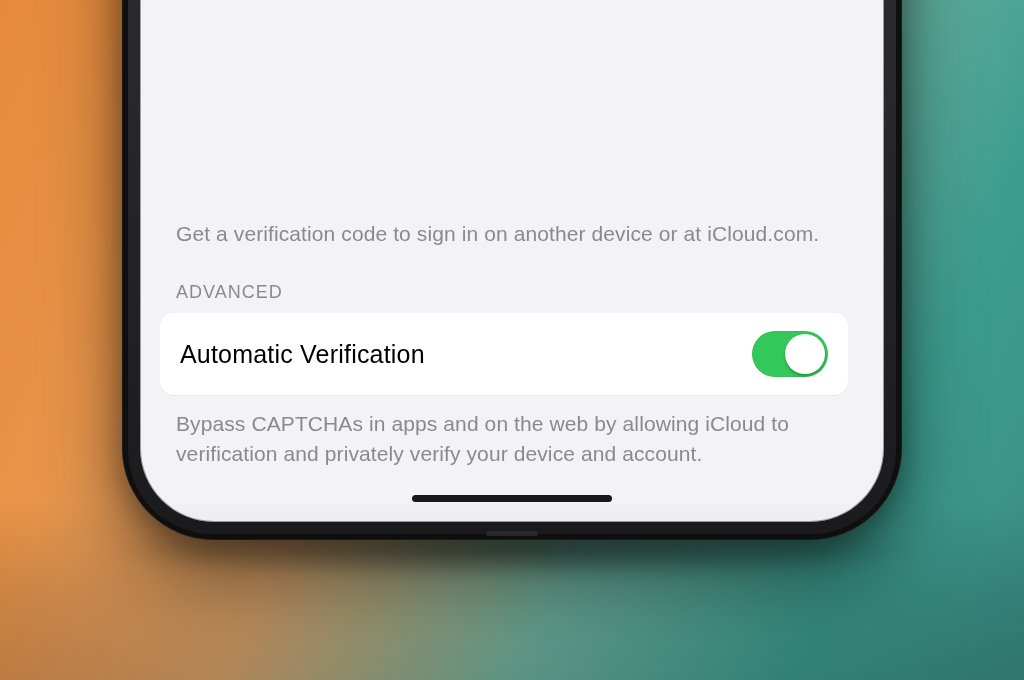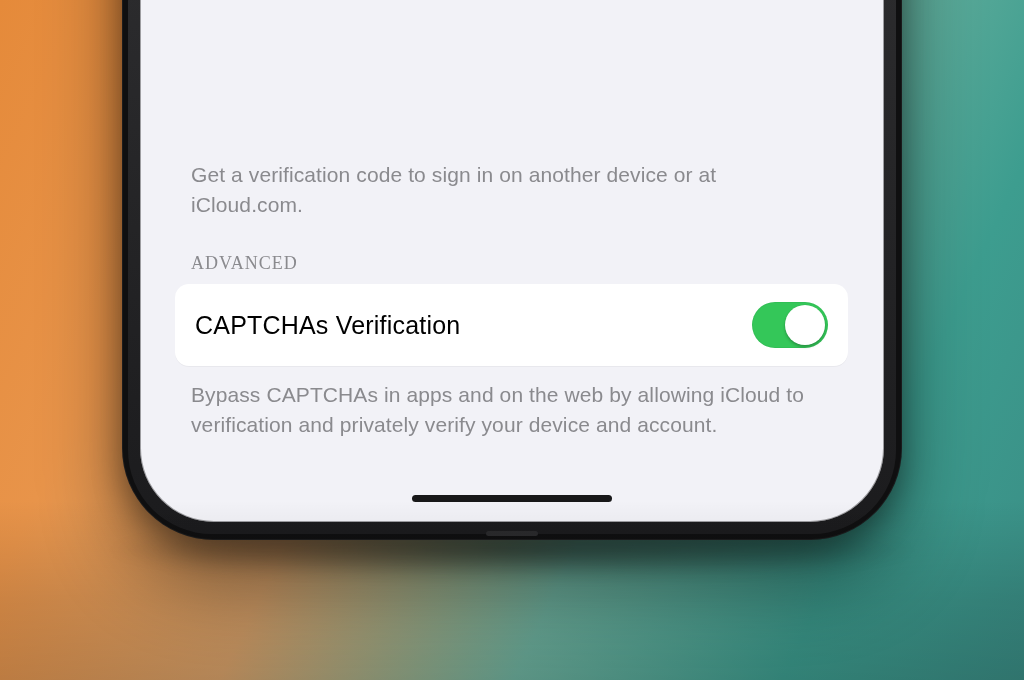--- a/index.html
+++ b/index.html
@@ -63,40 +63,38 @@
     height: 100%;
     border-radius: 74px;
     background: #f2f2f7; 
     overflow: hidden;
     box-shadow: inset 0 0 0 1px rgba(0,0,0,0.35);
   }
   
   .content {
     position: absolute;
     left: 0; right: 0;
-    bottom: 68px;   
+    bottom: 39px;   
     padding: 0 16px 14px 0;
-    margin-left: 15px;
   }
   
   .footer-text, .section-footer {
     color: #8a8a8e;
     font-size: 21px;
     line-height: 1.42;
     padding: 8px 36px 0 36px;
     letter-spacing: 0.1px;
   }
   .section-footer { padding-top: 14px; }
   
   .section-header {
     color: #8a8a8e;
     font-size: 18px;
     letter-spacing: 1px;
     padding: 34px 36px 10px 36px;
-    font-family: Liberation Serif, serif;
   }
   
   .cell {
     margin: 0 20px;
     background: #ffffff;
     border-radius: 14px;
     box-shadow: 0 1px 0 rgba(0,0,0,0.04);
   }
   .row {
     display: flex;
@@ -164,21 +162,21 @@
     <div class="screen">
 
       <div class="content">
 
         <div class="footer-text">Get a verification code to sign in on another device or at iCloud.com.</div>
 
         <div class="section-header">ADVANCED</div>
 
         <div class="cell">
           <div class="row">
-            <div class="row-label">CAPTCHAs Verification</div>
+            <div class="row-label">Automatic Verification</div>
             <div class="switch" role="switch" aria-checked="true">
               <div class="knob"></div>
             </div>
           </div>
         </div>
 
         <div class="section-footer">Bypass CAPTCHAs in apps and on the web by allowing iCloud to verification and privately verify your device and account.</div>
 
       </div>
 

